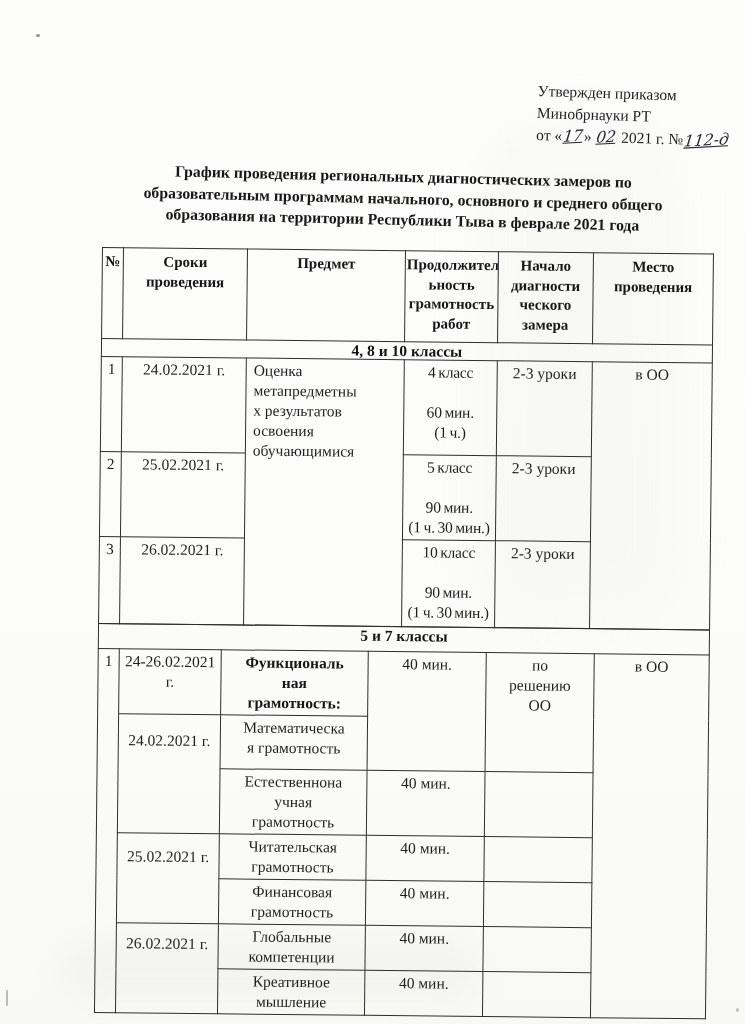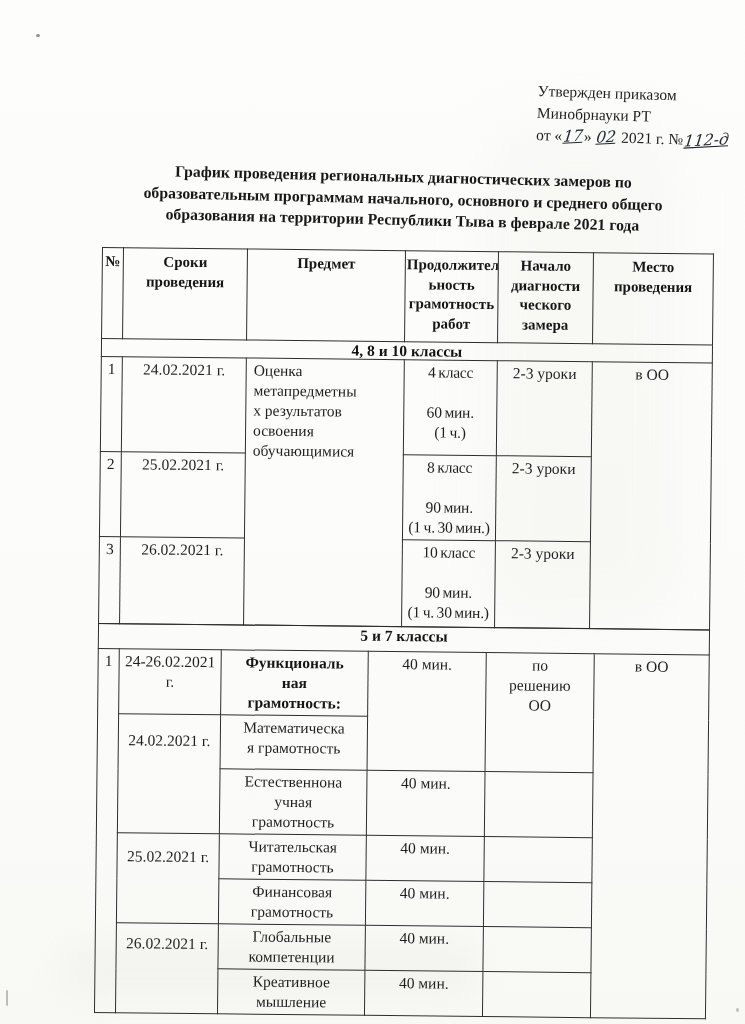--- a/index.html
+++ b/index.html
@@ -113,21 +113,21 @@
         <td class="tight">4 класс
 
 60 мин.
 (1 ч.)</td>
         <td>2-3 уроки</td>
         <td rowspan="3">в ОО</td>
       </tr>
       <tr style="height:75px">
         <td>2</td>
         <td>25.02.2021 г.</td>
-        <td class="tight">8 класс
+        <td class="tight">5 класс
 
 90 мин.
 (1 ч. 30 мин.)</td>
         <td>2-3 уроки</td>
       </tr>
       <tr style="height:87px">
         <td>3</td>
         <td>26.02.2021 г.</td>
         <td class="tight">10 класс
 

